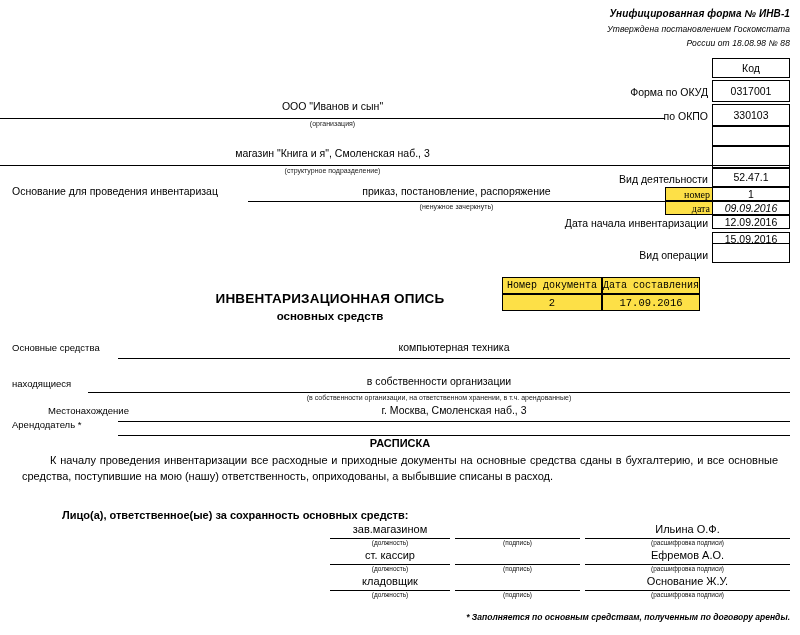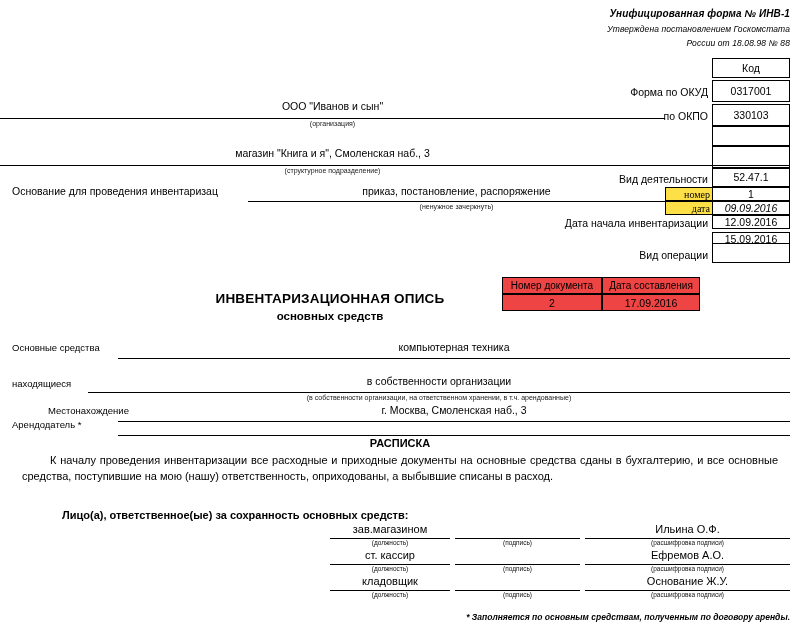--- a/index.html
+++ b/index.html
@@ -80,21 +80,22 @@
   }
 
   
   .doccell {
     box-sizing: border-box;
     border: 1.2px solid #000;
     display: flex;
     align-items: center;
     justify-content: center;
     font-size: 10px;
-    background: #ef4444;
+    background: #fde047;
+    font-family: Liberation Mono, monospace;
   }
   .doccell.v { font-size: 10.5px; }
 
   
   .title-main {
     font-size: 13.5px;
     font-weight: bold;
     letter-spacing: .2px;
   }
   .title-sub {

